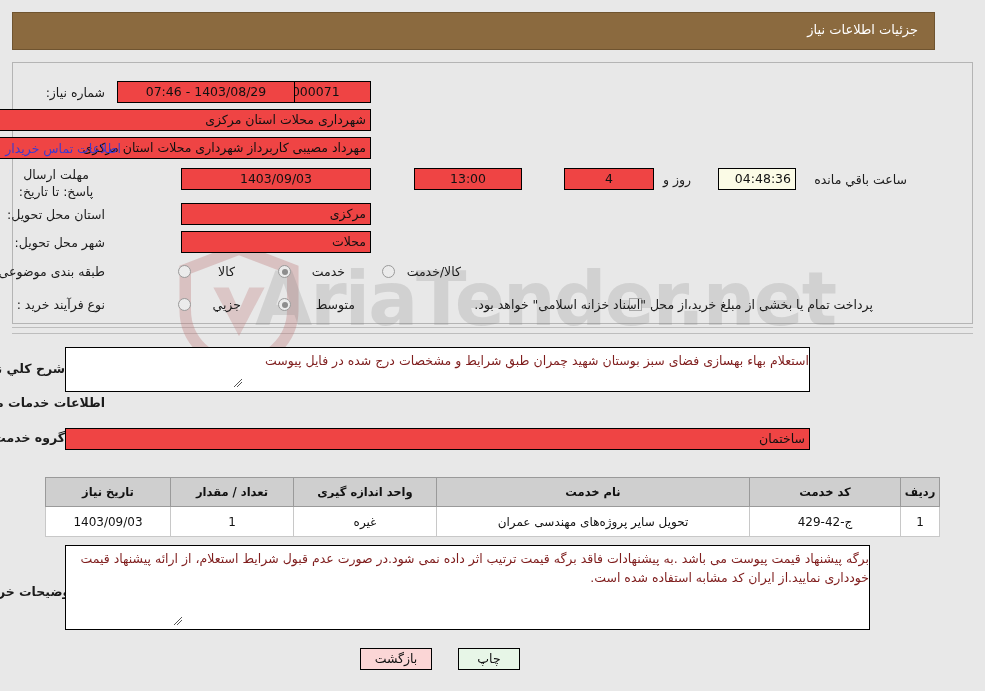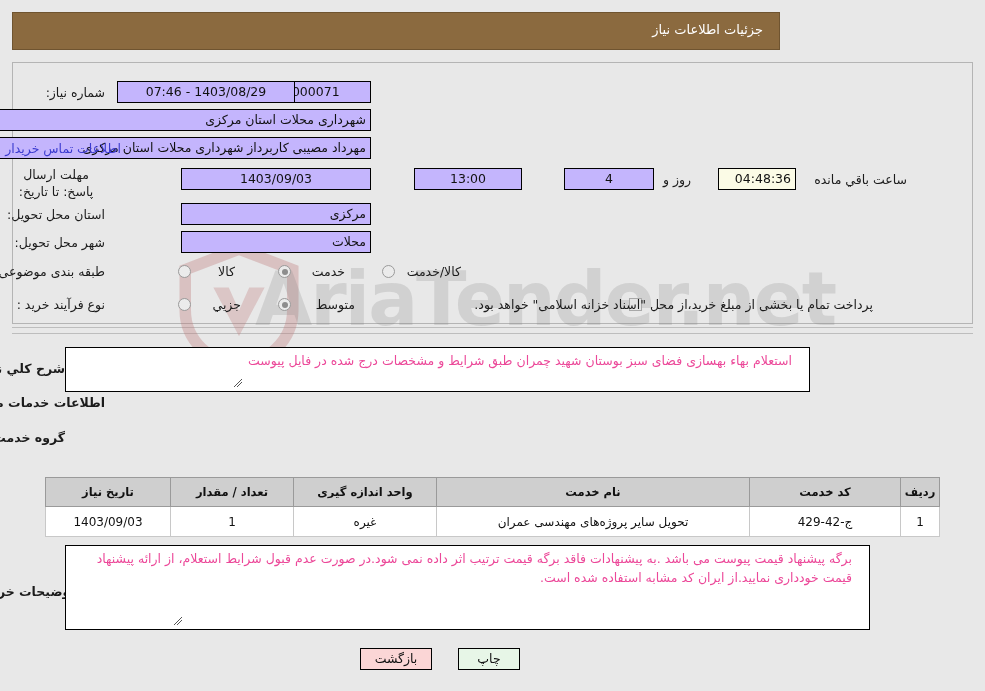--- a/index.html
+++ b/index.html
@@ -47,21 +47,21 @@
     top: 6px;
     width: 128px;
     height: 128px;
   }
 
   
   .header-bar {
     position: absolute;
     left: 12px;
     top: 12px;
-    width: 768px;
+    width: 923px;
     height: 38px;
     background: #8b6a3f;
     border: 1px solid #6f5430;
     box-sizing: border-box;
     z-index: 5;
   }
   .header-title {
     position: absolute;
     right: 16px;
     top: 9px;
@@ -107,21 +107,21 @@
     white-space: normal;
     text-align: center;
     line-height: 17px;
   }
 
   
   .fld {
     position: absolute;
     box-sizing: border-box;
     border: 1px solid #000000;
-    background: #c4b5fd;
+    background: #ef4444;
     font-family: "DejaVu Sans", "Liberation Sans", sans-serif;
     font-size: 12.5px;
     color: #111;
     padding: 0 4px;
     line-height: 20px;
     height: 22px;
     z-index: 6;
     overflow: hidden;
     white-space: nowrap;
   }
@@ -129,22 +129,22 @@
   .fld.right  { text-align: right; }
   .fld.yellow { background: #fbfbe6; }
 
   
   .tbox {
     position: absolute;
     box-sizing: border-box;
     border: 1px solid #000000;
     background: #ffffff;
     font-size: 12.5px;
-    color: #ec4899;
-    padding: 3px 17px 0 5px;
+    color: #7f1d1d;
+    padding: 3px 0 0 5px;
     line-height: 19px;
     text-align: right;
     z-index: 6;
     overflow: hidden;
   }
   .resize-grip {
     position: absolute;
     left: 2px;
     bottom: 1px;
     width: 10px;
@@ -311,20 +311,21 @@
   <div class="lbl bold" style="right:920px; top:361px;">شرح کلي نیاز:</div>
   <div class="tbox" style="right:175px; top:347px; width:745px; height:45px;">استعلام بهاء بهسازی فضای سبز بوستان شهید چمران طبق شرایط و مشخصات درج شده در فایل پیوست</div>
   <svg class="resize-grip" style="right:742px; top:378px;" viewBox="0 0 10 10">
     <line x1="1" y1="9" x2="9" y2="1" stroke="#555" stroke-width="1"></line>
     <line x1="4" y1="9" x2="9" y2="4" stroke="#555" stroke-width="1"></line>
   </svg>
 
   <div class="lbl bold" style="right:880px; top:395px;">اطلاعات خدمات مورد نیاز</div>
 
   <div class="lbl bold" style="right:920px; top:430px;">گروه خدمت:</div>
+  <div class="fld right" style="right:175px; top:428px; width:745px;">ساختمان</div>
 
   <div class="tbl-wrap">
     <table class="grid">
       <thead>
         <tr>
           <th style="width:36px;">ردیف</th>
           <th style="width:148px;">کد خدمت</th>
           <th>نام خدمت</th>
           <th style="width:140px;">واحد اندازه گیری</th>
           <th style="width:120px;">تعداد / مقدار</th>

